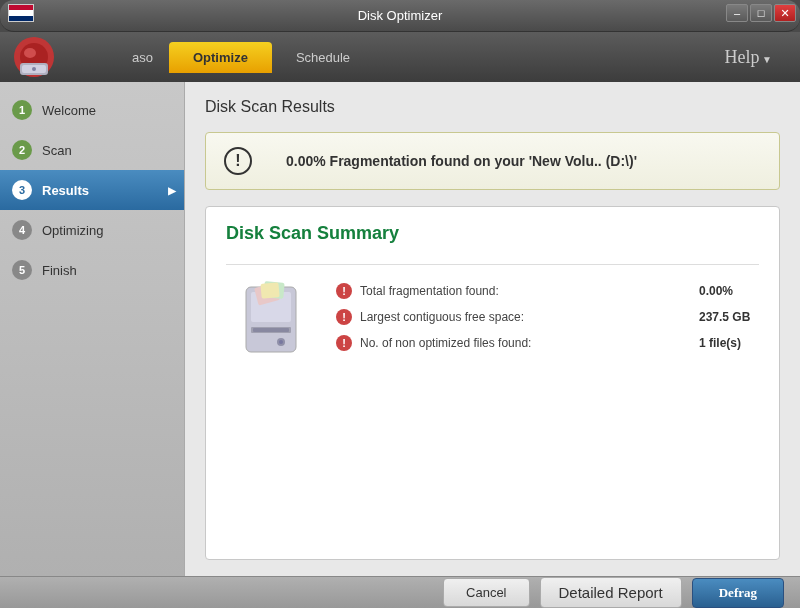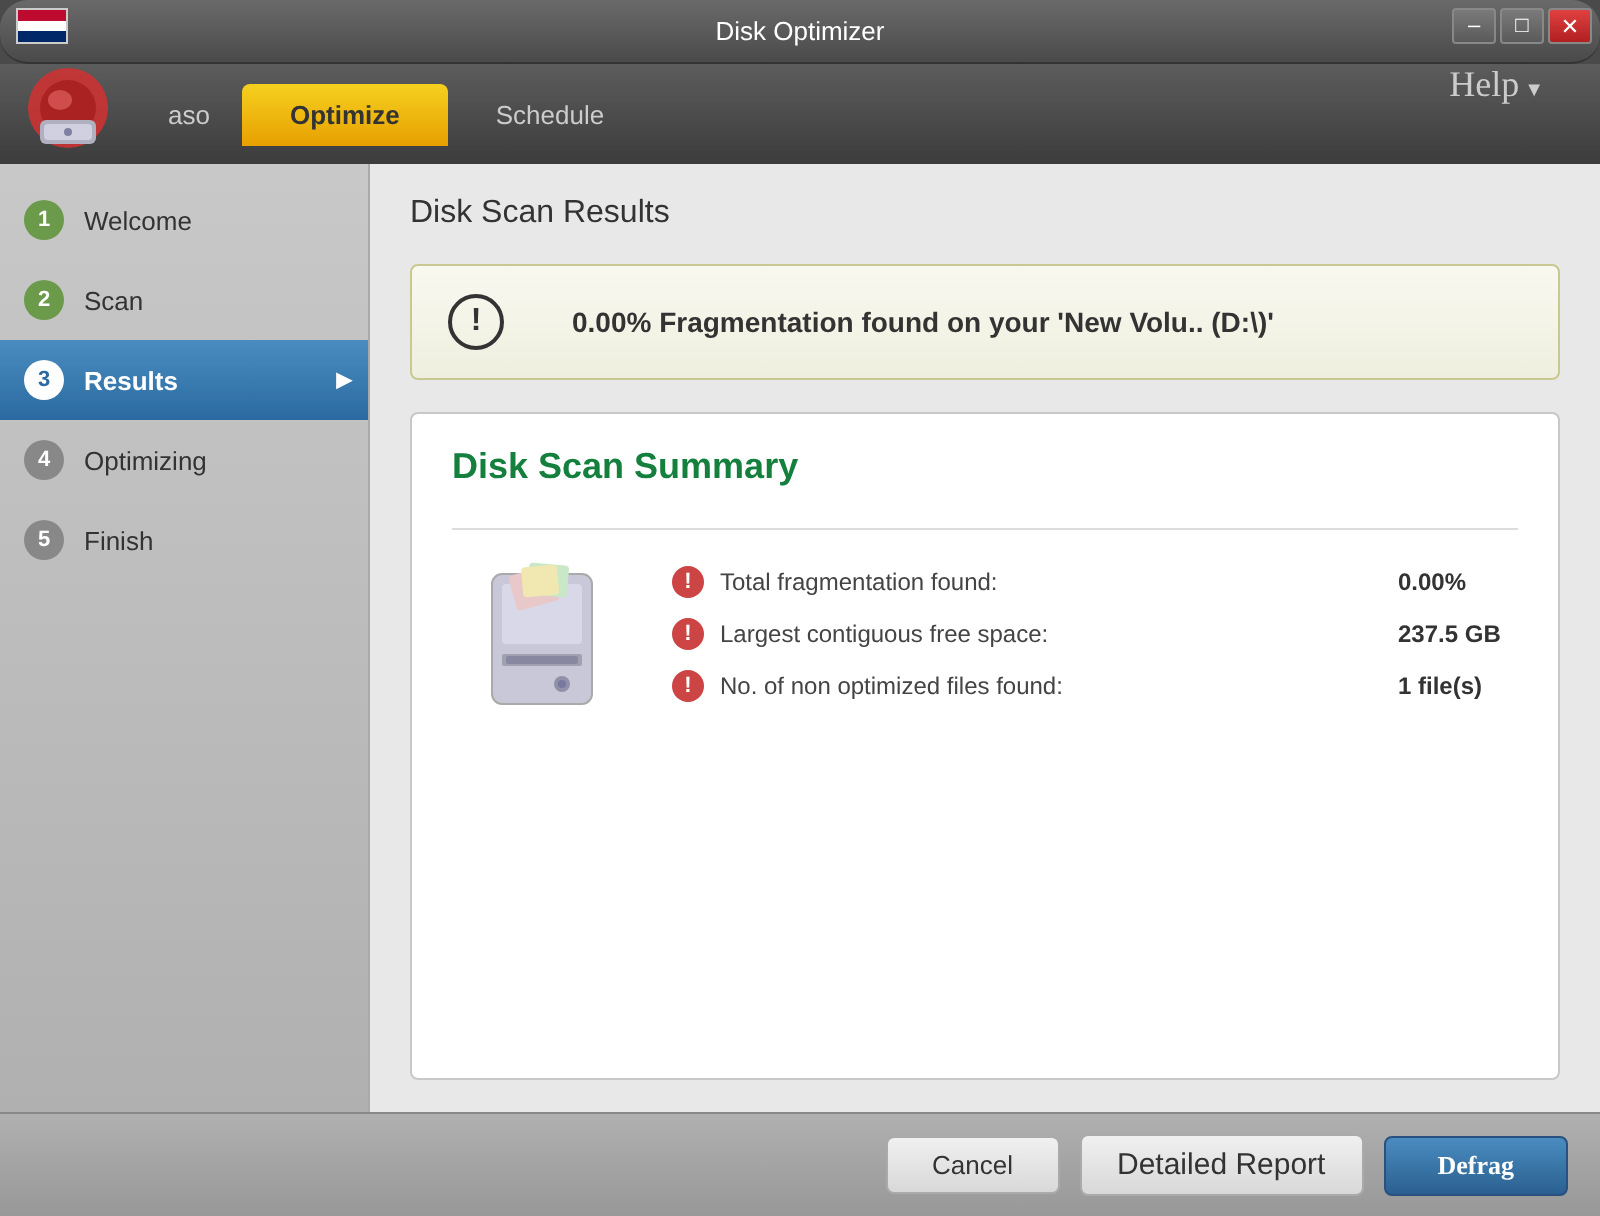--- a/index.html
+++ b/index.html
@@ -74,22 +74,24 @@
       background: #e8e8e8;
       display: flex;
       flex-direction: column;
     }
 
     
     .nav-bar {
       background: linear-gradient(to bottom, #5c5c5c, #3c3c3c);
       height: 50px;
       display: flex;
+      align-items: center;
       padding: 0 8px;
       position: relative;
+      gap: 48px;
     }
 
     .app-logo {
       width: 52px;
       height: 44px;
       display: flex;
       align-items: center;
       justify-content: center;
       margin-right: 8px;
     }
@@ -342,21 +344,21 @@
 
     .stat-value {
       color: #333;
       font-size: 12px;
       font-weight: bold;
       min-width: 60px;
     }
 
     
     .bottom-bar {
-      height: 52px;
+      height: 32px;
       background: linear-gradient(to bottom, #b0b0b0, #989898);
       display: flex;
       align-items: center;
       justify-content: flex-end;
       padding: 0 16px;
       gap: 10px;
       border-top: 1px solid #888;
     }
 
     .btn-cancel {

